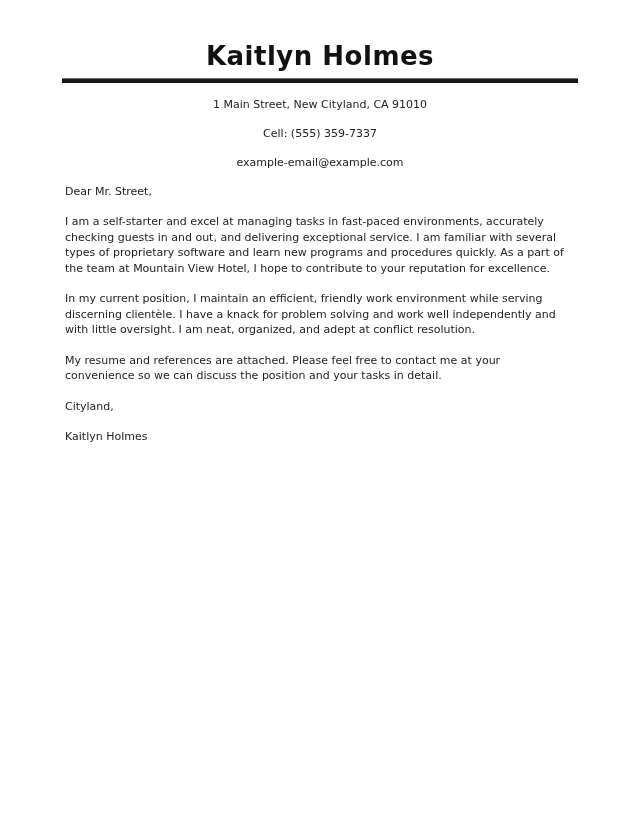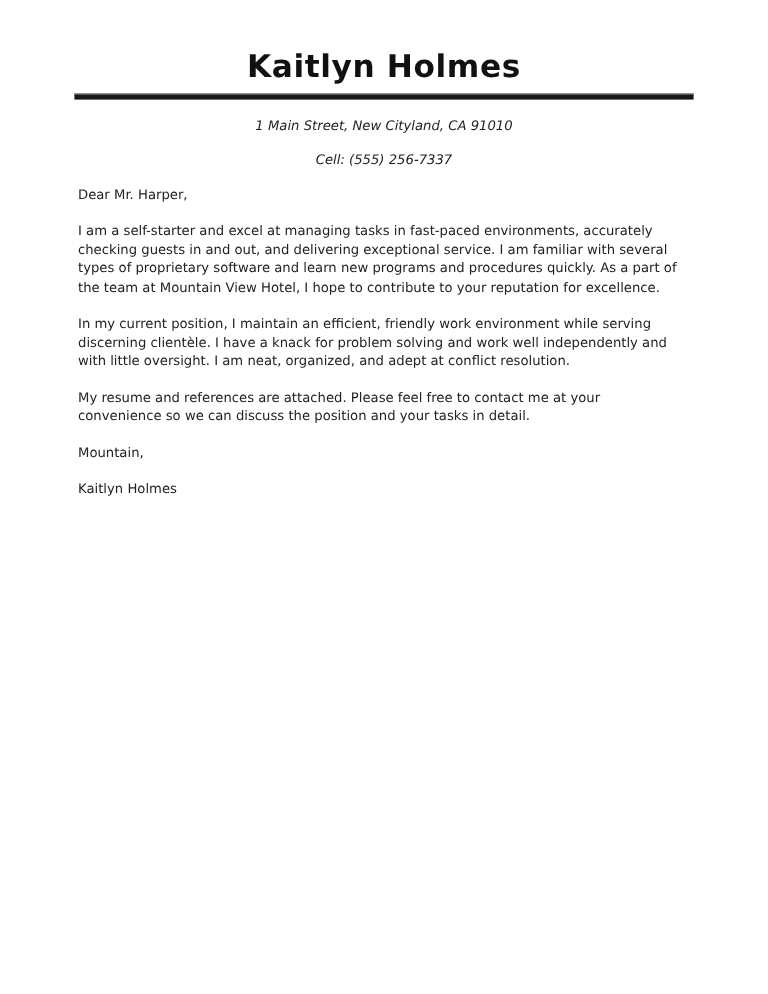--- a/index.html
+++ b/index.html
@@ -39,21 +39,20 @@
   }
   .contact-block {
     margin-top: 7px;
     text-align: center;
     font-size: 11px;
     line-height: 15px;
     color: #222222;
   }
   .contact-line {
     margin: 14px;
-    font-style: italic;
   }
   .letter-body {
     margin: 14px 67px 0 65px;
     font-size: 11px;
     line-height: 15.5px;
     color: #222222;
     text-align: left;
   }
   .letter-body p {
     margin: 0 0 15px 0;
@@ -71,26 +70,27 @@
 </head>
 <body>
 
 <div class="page">
 
   <div class="letter-header">
     <div class="letter-name">Kaitlyn Holmes</div>
     <div class="header-rule"></div>
     <div class="contact-block">
       <p class="contact-line">1 Main Street, New Cityland, CA 91010</p>
-      <p class="contact-line">Cell: (555) 256-7337</p>
+      <p class="contact-line">Cell: (555) 359-7337</p>
+      <p class="contact-line">example-email@example.com</p>
     </div>
   </div>
 
   <div class="letter-body">
-    <p class="salutation">Dear Mr. Harper,</p>
+    <p class="salutation">Dear Mr. Street,</p>
     <p>I am a self-starter and excel at managing tasks in fast-paced environments, accurately checking guests in and out, and delivering exceptional service. I am familiar with several types of proprietary software and learn new programs and procedures quickly. As a part of the team at Mountain View Hotel, I hope to contribute to your reputation for excellence.</p>
     <p>In my current position, I maintain an efficient, friendly work environment while serving discerning clientèle. I have a knack for problem solving and work well independently and with little oversight. I am neat, organized, and adept at conflict resolution.</p>
     <p>My resume and references are attached. Please feel free to contact me at your convenience so we can discuss the position and your tasks in detail.</p>
-    <p class="closing">Mountain,</p>
+    <p class="closing">Cityland,</p>
     <p class="signature">Kaitlyn Holmes</p>
   </div>
 
 </div>
 
 </body></html>

